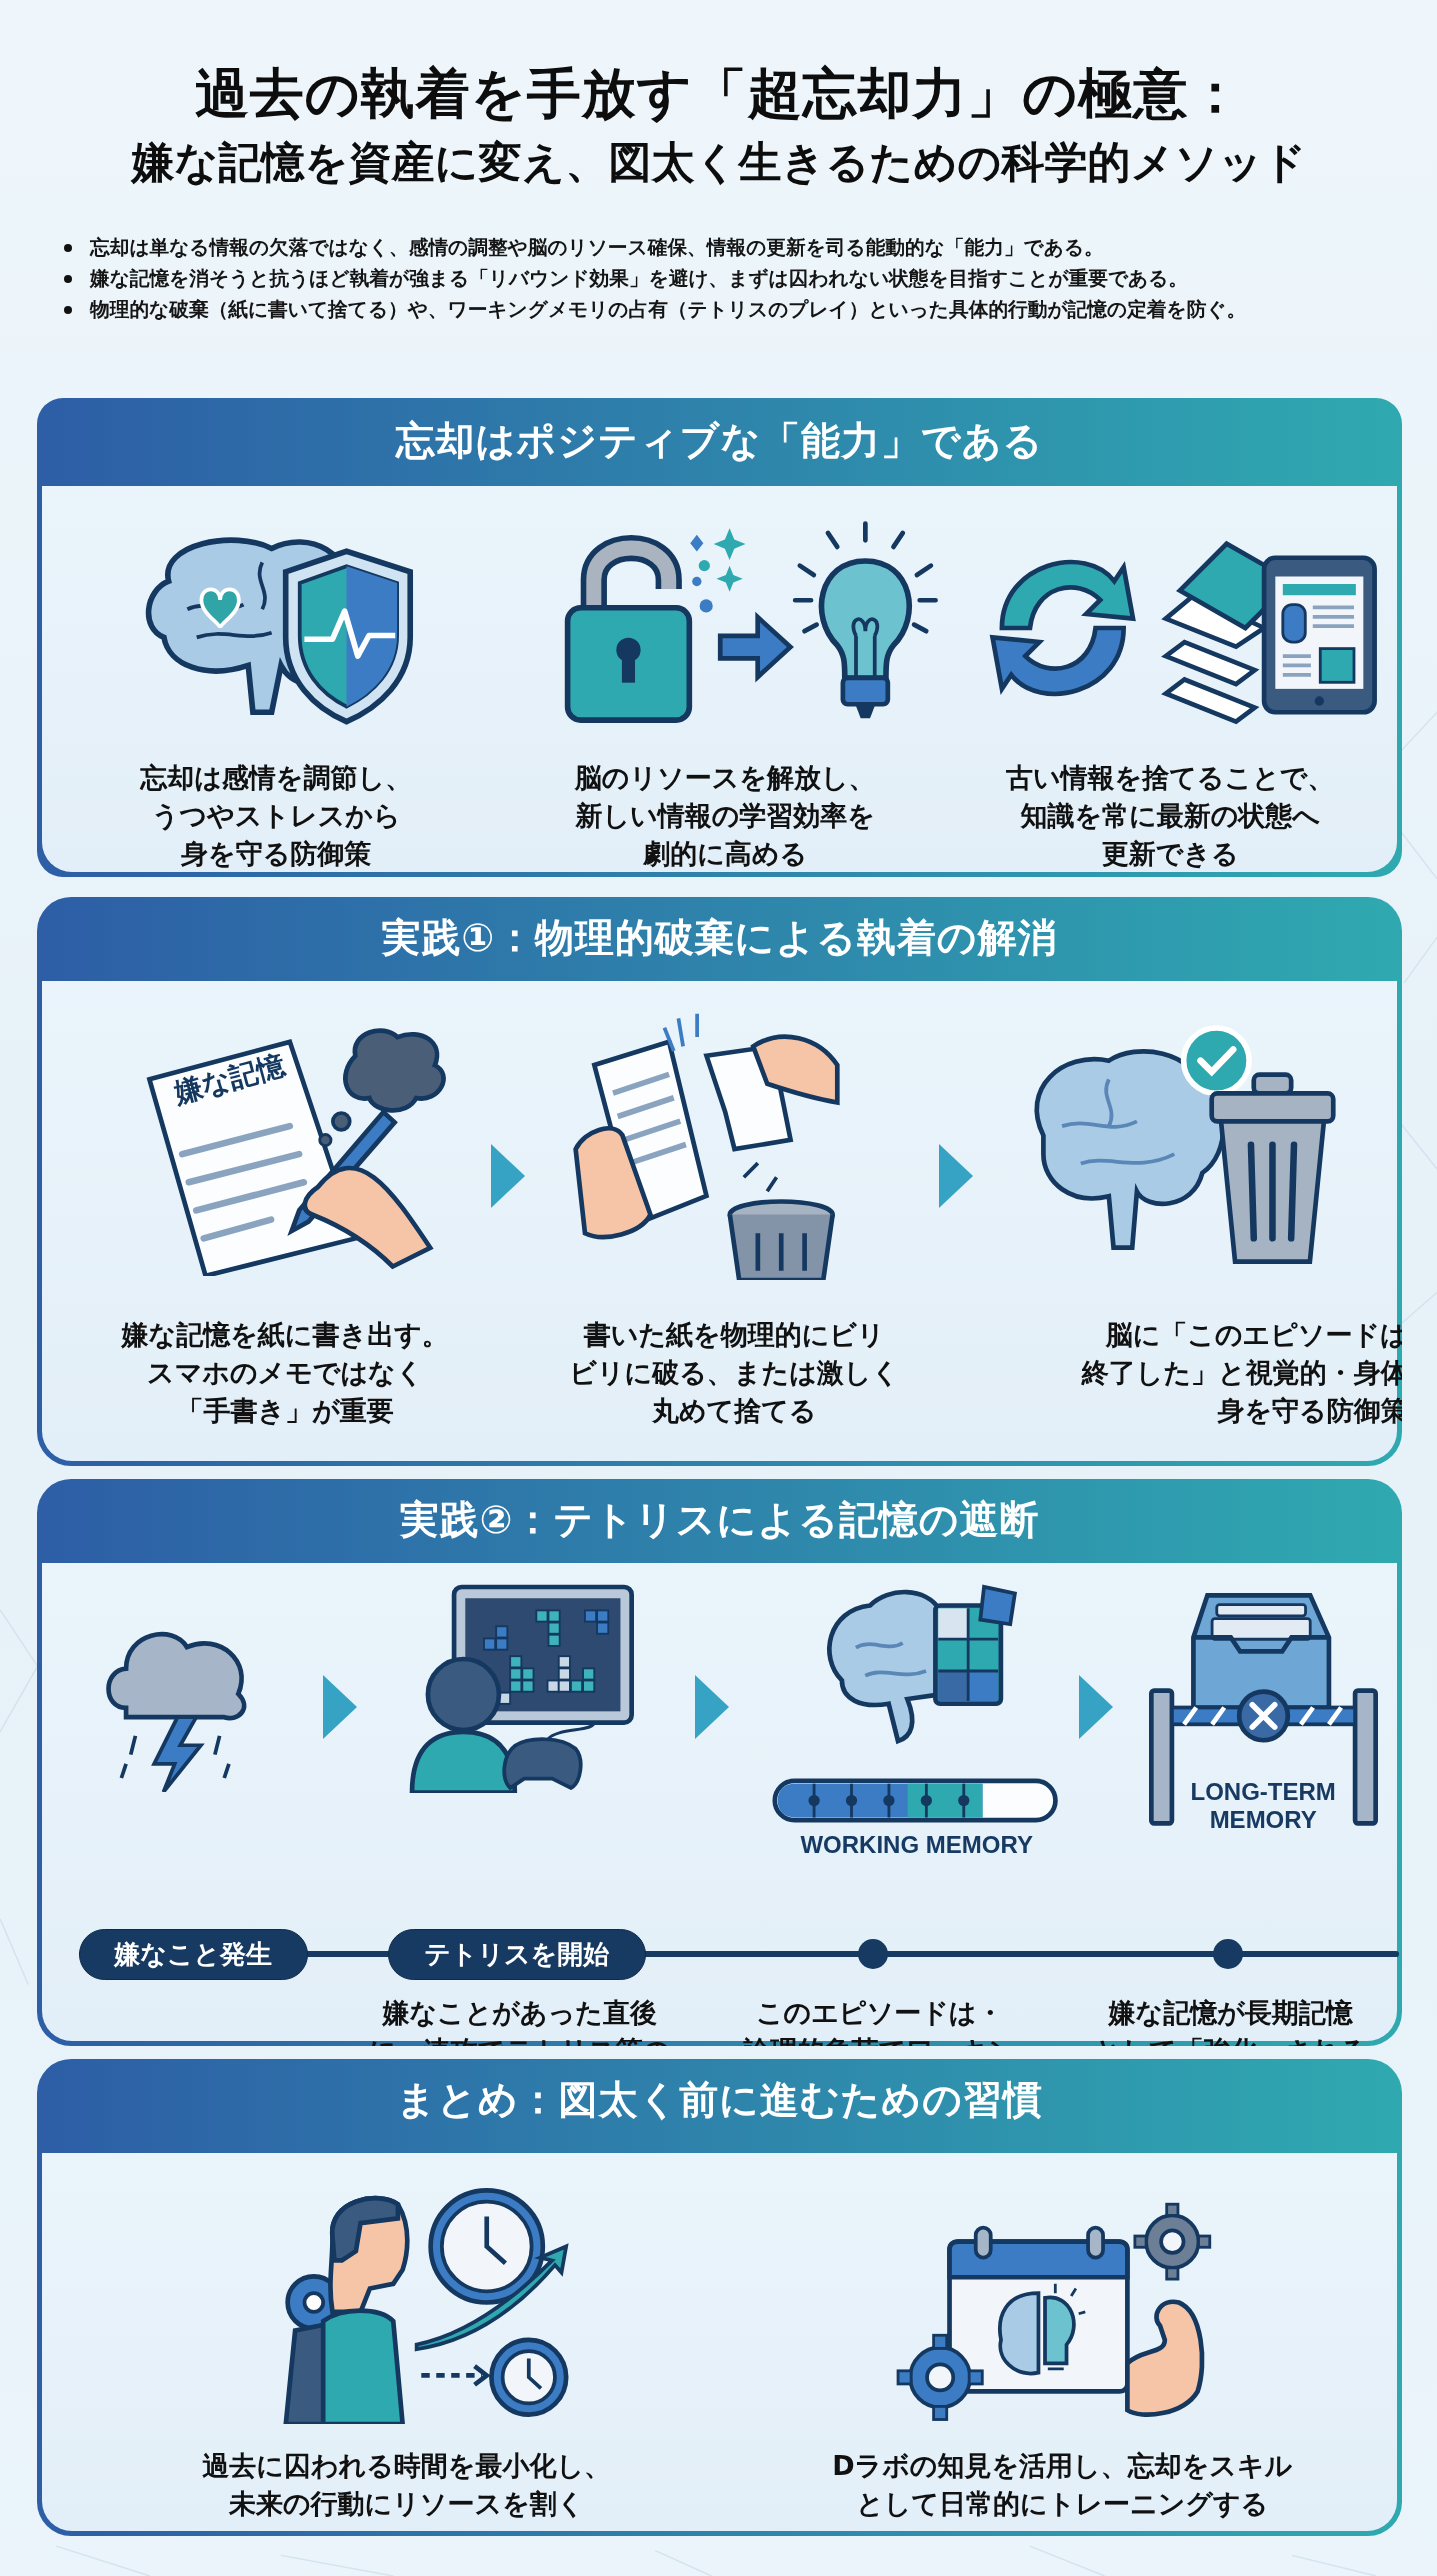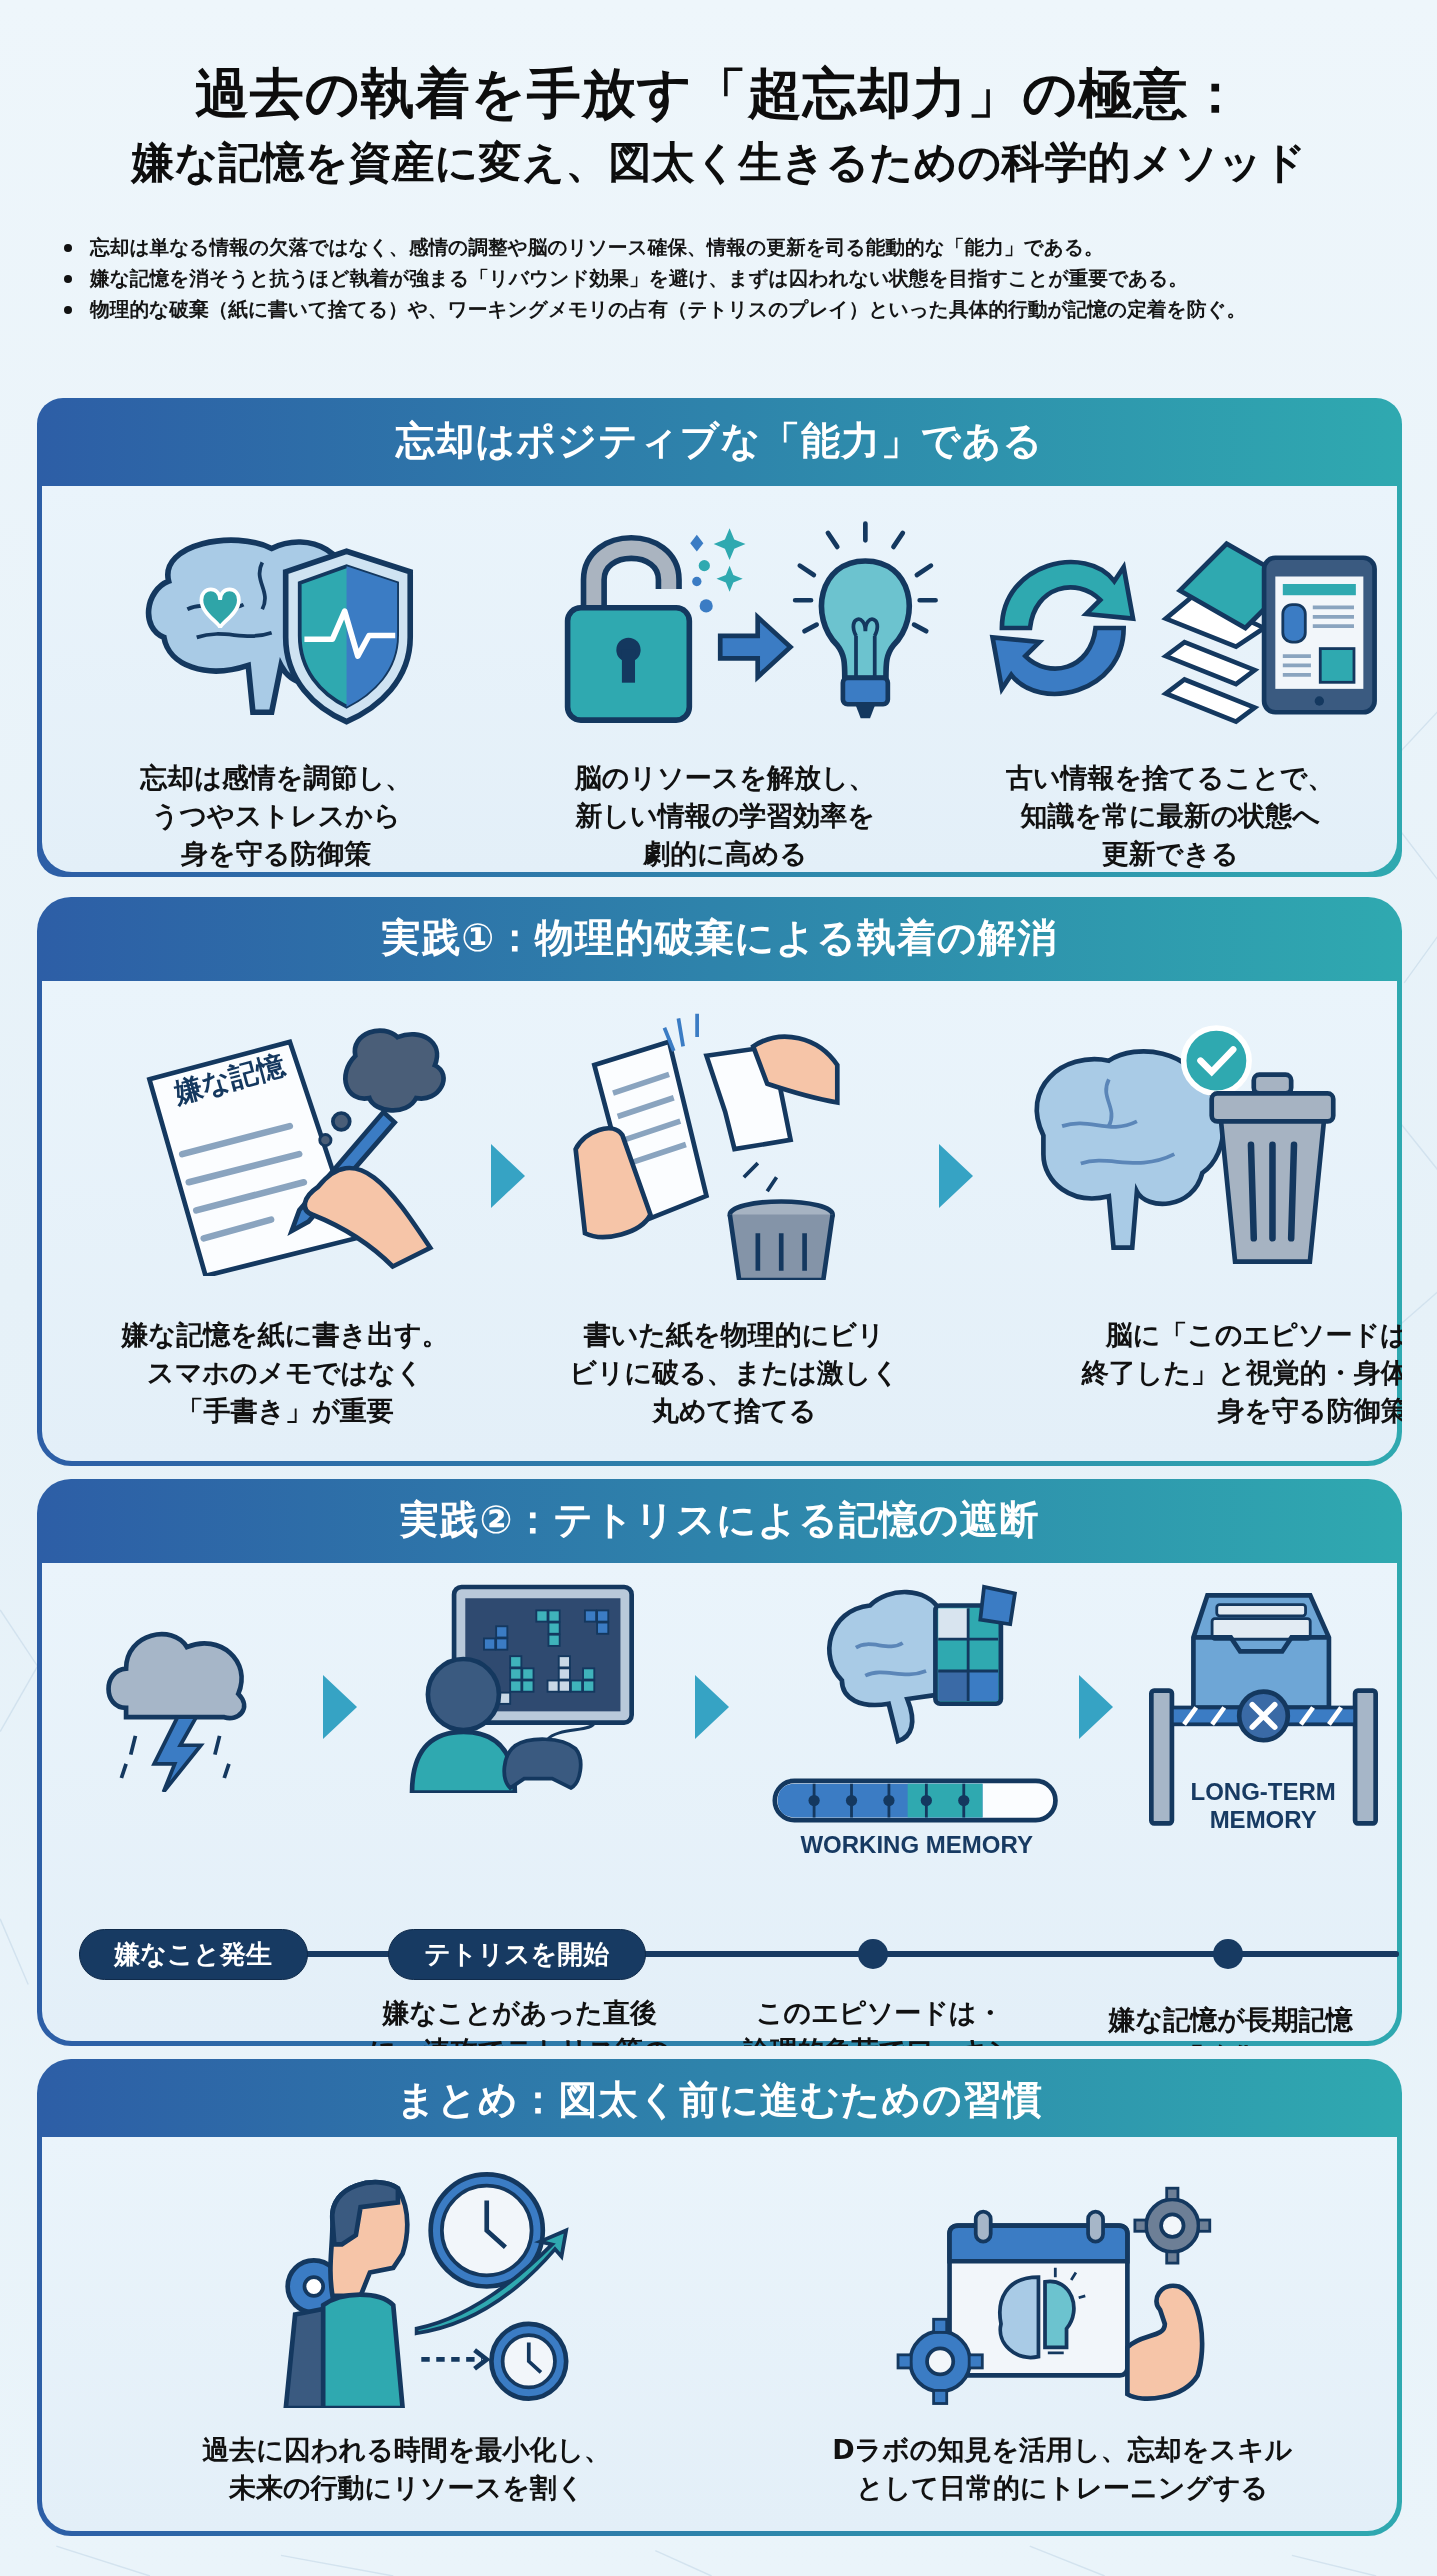--- a/index.html
+++ b/index.html
@@ -317,31 +317,31 @@
       <div class="col-text" style="left:300px;top:431px;width:356px;">
         <div>嫌なことがあった直後</div>
         <div>に、速攻でテトリス等の</div>
 
       </div>
       <div class="col-text" style="left:660px;top:431px;width:356px;">
         <div>このエピソードは・</div>
         <div>論理的負荷でワーキン</div>
 
       </div>
-      <div class="col-text" style="left:1016px;top:431px;width:346px;margin-top:7px;">
+      <div class="col-text" style="left:1016px;top:431px;width:346px;">
         <div>嫌な記憶が長期記憶</div>
         <div>として「強化」される</div>
 
       </div>
     </div>
   </section>
 
   <section class="card" style="top:2059px;height:477px;">
     <div class="card-head" style="height:84px;line-height:82px;">まとめ：図太く前に進むための習慣</div>
-    <div class="card-inner" style="top:78px;">
+    <div class="card-inner" style="top:94px;">
       <svg class="icon" style="left:225px;top:28px;" width="346" height="243" viewBox="0 0 370 260">
         <circle cx="50" cy="130" r="28" fill="#3b7cc4" stroke="#14385f" stroke-width="5"></circle>
         <circle cx="50" cy="130" r="10" fill="#fff" stroke="#14385f" stroke-width="4"></circle>
         <path d="M30 160 L80 150 L90 260 L20 260 Z" fill="#3a5a80" stroke="#14385f" stroke-width="5"></path>
         <path d="M70 60 C65 20 120 10 140 25 C155 50 150 80 145 95 L135 110 L110 115 L100 140 L70 140 C65 110 70 90 70 60Z" fill="#f6c5a8" stroke="#14385f" stroke-width="5"></path>
         <path d="M70 60 C65 20 120 10 140 25 L140 40 L100 45 L95 75 L80 85 L72 85 Z" fill="#3a5a80" stroke="#14385f" stroke-width="5"></path>
         <path d="M60 150 C80 135 120 135 135 150 L145 260 L60 260 Z" fill="#2fa9b0" stroke="#14385f" stroke-width="5"></path>
         <circle cx="235" cy="70" r="60" fill="#3b7cc4" stroke="#14385f" stroke-width="5"></circle>
         <circle cx="235" cy="70" r="48" fill="#f2f6fa" stroke="#14385f" stroke-width="4"></circle>
         <path d="M235 38 L235 70 L255 88" stroke="#14385f" stroke-width="5" fill="none"></path>

